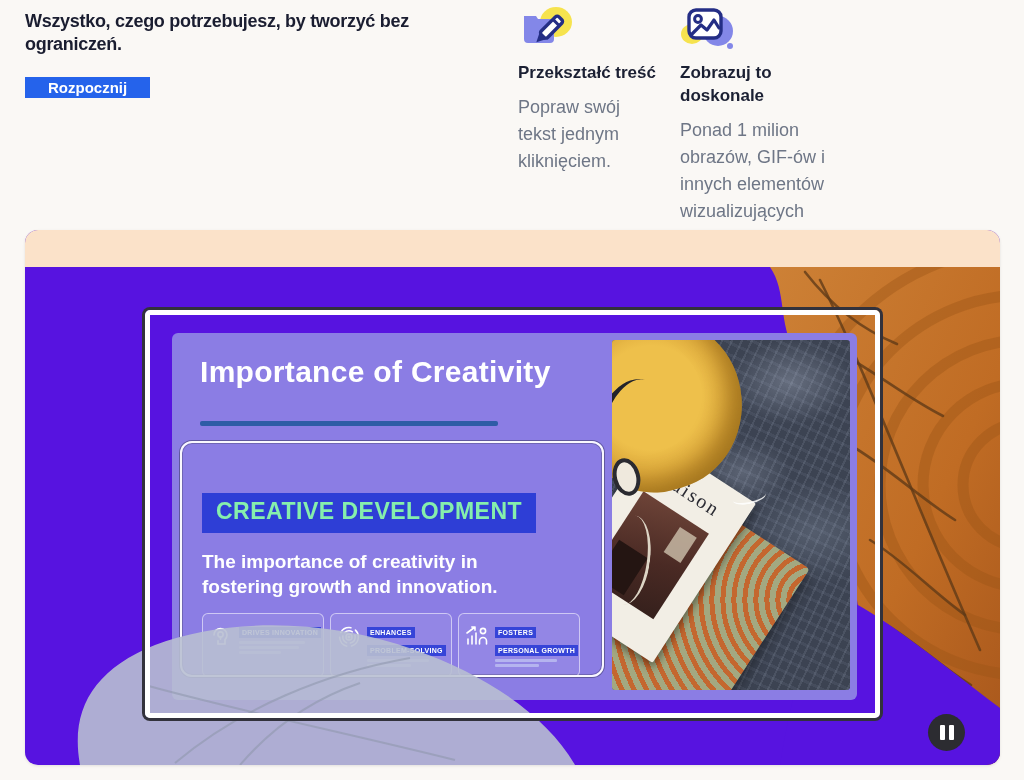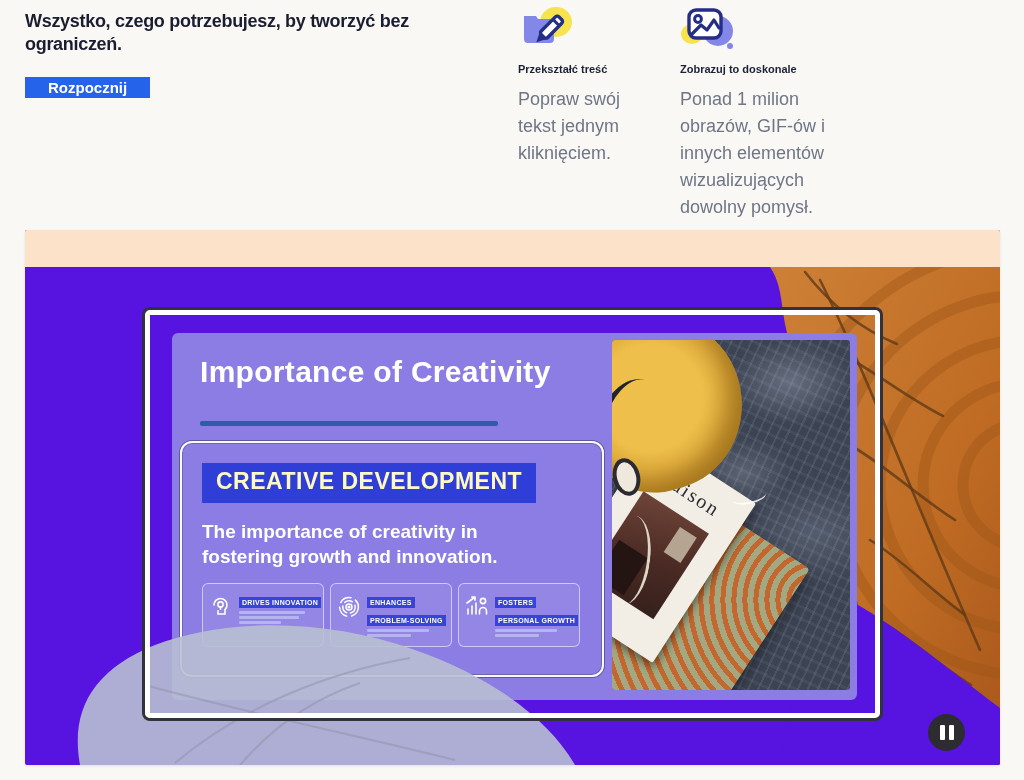--- a/index.html
+++ b/index.html
@@ -25,28 +25,28 @@
     font-size:15px; font-weight:700; font-family:"Liberation Sans",sans-serif;
     padding:2px 23px; border-radius:0; border:none; cursor:pointer;
   }
 
   
   .features { position:absolute; left:518px; top:4px; display:flex; gap:20px; }
   .feature { width:142px; }
   .feature.f2 { width:150px; }
   .feature.f3 { width:160px; }
   .f-icon { height:54px; margin-bottom:4px; }
-  .f-title { font-size:11px; font-weight:800; color:#1b2033; line-height:1.35; margin-bottom:9px; }
+  .f-title { font-size:17px; font-weight:800; color:#1b2033; line-height:1.35; margin-bottom:9px; }
   .feature.f3 .f-title { width:120px; }
   .f-desc { font-size:18px; color:#6e7686; line-height:1.5; }
 
   
   .demo {
     position:absolute; left:25px; top:230px; width:975px; height:535px;
-    border-radius:2px; overflow:hidden; background:#5713e0;
+    border-radius:13px; overflow:hidden; background:#5713e0;
     box-shadow:0 1px 3px rgba(0,0,0,.10);
   }
   .peach-band { position:absolute; top:0; left:0; right:0; height:37px; background:#fbe2c9; z-index:1; }
   .bg-art { position:absolute; inset:0; z-index:0; }
   .gray-leaf { position:absolute; inset:0; z-index:3; pointer-events:none; }
 
   .frame {
     position:absolute; left:120px; top:80px; width:735px; height:408px;
     border:5px solid #ffffff; box-shadow:0 0 0 3px #32323c;
     border-radius:5px; z-index:4; pointer-events:none;
@@ -60,22 +60,22 @@
   .s-title { position:absolute; left:28px; top:22px; font-size:30px; font-weight:800; color:#fff; letter-spacing:.3px; }
   .s-underline { position:absolute; left:28px; top:88px; width:298px; height:5px; background:#2e5ca6; border-radius:2px; }
 
   .sel-box {
     position:absolute; left:8px; top:108px; width:424px; height:236px;
     border:2px solid rgba(255,255,255,.95); border-radius:12px;
     box-shadow:0 0 0 1px rgba(45,45,70,.45), inset 0 0 0 1px rgba(45,45,70,.3);
     padding:20px;
   }
   .chip {
-    display:inline-block; background:#2e3ed6; color:#fef9c3;
-    font-size:23px; font-weight:700; letter-spacing:.5px; padding:5px 14px 8px;
+    display:inline-block; background:#2e3ed6; color:#86efac;
+    font-size:23px; font-weight:700; letter-spacing:.5px; padding:5px 14px 8px;margin-top:30px;
   }
   .s-sub { margin-top:16px; width:330px; color:#fff; font-size:19px; font-weight:700; line-height:1.33; }
 
   .cards { display:flex; gap:6px; margin-top:13px; }
   .card {
     width:122px; height:64px; border:1px solid rgba(255,255,255,.55);
     background:rgba(255,255,255,.07); border-radius:6px;
     display:flex; gap:5px; padding:7px 5px;
   }
   .card svg { flex:none; margin-top:3px; }

